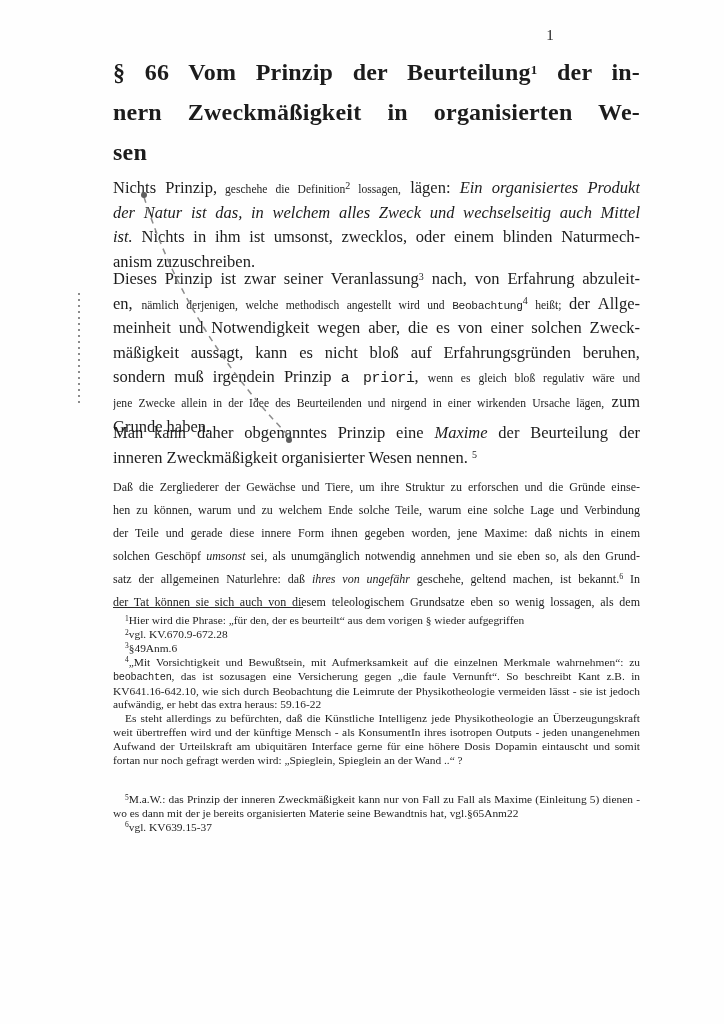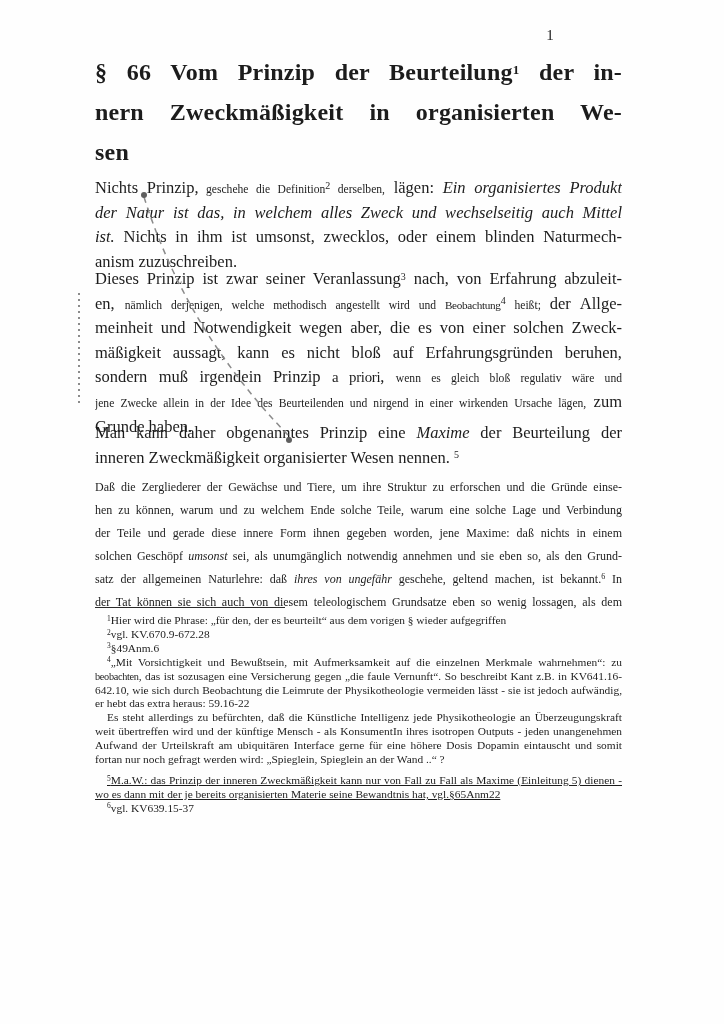--- a/index.html
+++ b/index.html
@@ -1,60 +1,60 @@
 <!DOCTYPE html>
 <html><head>
 <meta charset="utf-8">
 <style>
   html,body{margin:0;padding:0;background:#ffffff;}
   .page{
     position:relative;width:724px;height:1024px;background:#fefefe;
     font-family:"Liberation Serif",serif;color:#1c1c1c;overflow:hidden;
   }
   .pageno{position:absolute;top:27px;left:540px;width:20px;text-align:center;font-size:15px;}
-  .column{position:absolute;left:95px;top:0;width:527px;height:1024px;}
+  .column{position:absolute;left:113px;top:0;width:527px;height:1024px;}
   .block{position:absolute;left:0;right:0;}
   .tline{text-align:justify;text-align-last:justify;overflow:hidden;}
   .tline.last{text-align:left;text-align-last:left;}
   .b-heading{top:52px;font-weight:700;letter-spacing:0.2px;}
   .b-heading .tline{font-size:24px;height:40px;line-height:40px;}
   .b-heading sup{font-size:13px;}
   .b-para1{top:176px;}
   .b-para2{top:267px;}
   .b-para3{top:421px;}
   .b-para1 .tline,.b-para2 .tline,.b-para3 .tline{font-size:16.5px;height:24.6px;line-height:24.6px;}
   .b-para1 sup,.b-para2 sup,.b-para3 sup{font-size:10px;}
   .b-smallpara{top:476px;}
   .b-smallpara .tline{font-size:12px;height:23px;line-height:23px;}
   .b-smallpara sup{font-size:8px;}
   .b-rule{top:607px;width:190px;border-top:1.2px solid #2a2a2a;}
   .b-fns{top:614px;font-size:11.4px;line-height:13.9px;}
   .fn-para{text-align:justify;text-indent:12px;}
-  .footnote:nth-child(5){margin-top:7px;text-decoration:underline;}
+  .footnote:nth-child(5){margin-top:25px;}
   .footnote sup{font-size:7.5px;}
   .it{font-style:italic;}
   .sm{font-size:11.6px;}
-  .mono{font-family:Liberation Serif, serif;font-size:0.90em;letter-spacing:-0.3px;}
+  .mono{font-family:Liberation Mono, monospace;font-size:0.90em;letter-spacing:-0.3px;}
   .sm.mono{font-size:11.2px;}
   sup{vertical-align:baseline;position:relative;top:-0.45em;line-height:0;}
   .annotation-layer{position:absolute;left:0;top:0;pointer-events:none;}
 </style>
 </head>
 <body>
 
 <div class="page">
   <div class="pageno">1</div>
   <div class="column">
       <div class="block b-heading">
         <div class="tline"><span>§ 66 Vom Prinzip der Beurteilung</span><sup>1</sup><span> der in-</span></div>
         <div class="tline"><span>nern Zweckmäßigkeit in organisierten We-</span></div>
         <div class="tline last"><span>sen</span></div>
       </div>
       <div class="block b-para1">
-        <div class="tline"><span>Nichts Prinzip,</span><span class="sm"> geschehe die Definition</span><sup>2</sup><span class="sm"> derselben,</span><span> lägen: </span><span class="it">Ein organisiertes Produkt</span></div>
+        <div class="tline"><span>Nichts Prinzip,</span><span class="sm"> geschehe die Definition</span><sup>2</sup><span class="sm"> lossagen,</span><span> lägen: </span><span class="it">Ein organisiertes Produkt</span></div>
         <div class="tline"><span class="it">der Natur ist das, in welchem alles Zweck und wechselseitig auch Mittel</span></div>
         <div class="tline"><span class="it">ist.</span><span> Nichts in ihm ist umsonst, zwecklos, oder einem blinden Naturmech-</span></div>
         <div class="tline last"><span>anism zuzuschreiben.</span></div>
       </div>
       <div class="block b-para2">
         <div class="tline"><span>Dieses Prinzip ist zwar seiner Veranlassung</span><sup>3</sup><span> nach, von Erfahrung abzuleit-</span></div>
         <div class="tline"><span>en, </span><span class="sm">nämlich derjenigen, welche methodisch angestellt wird und </span><span class="sm mono">Beobachtung</span><sup>4</sup><span class="sm"> heißt; </span><span>der Allge-</span></div>
         <div class="tline"><span>meinheit und Notwendigkeit wegen aber, die es von einer solchen Zweck-</span></div>
         <div class="tline"><span>mäßigkeit aussagt, kann es nicht bloß auf Erfahrungsgründen beruhen,</span></div>
         <div class="tline"><span>sondern muß irgendein Prinzip </span><span class="mono">a priori</span><span>, </span><span class="sm">wenn es gleich bloß regulativ wäre und</span></div>

